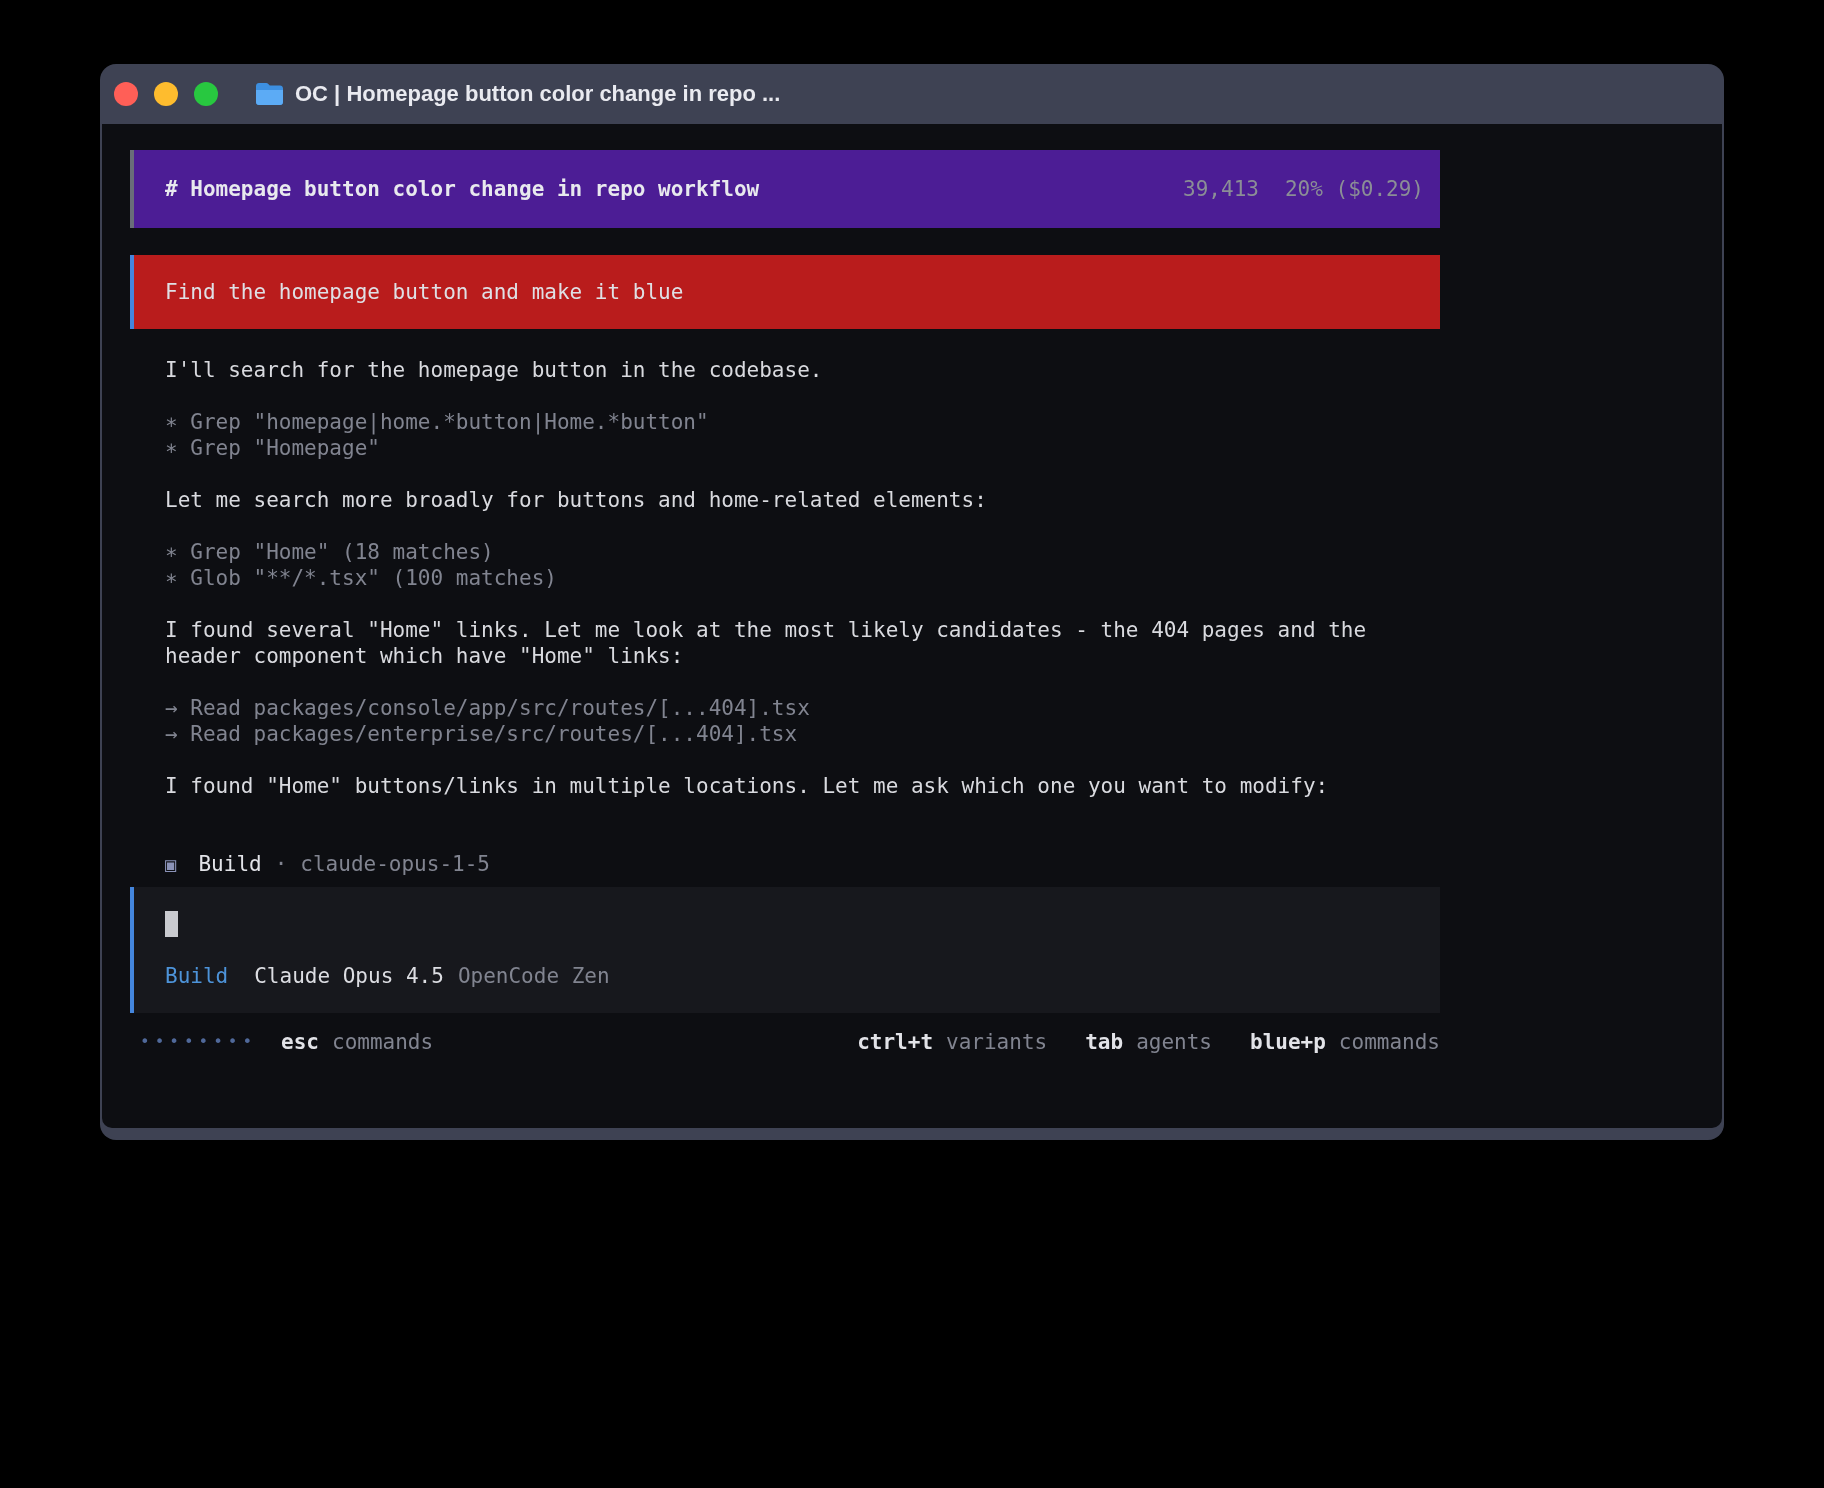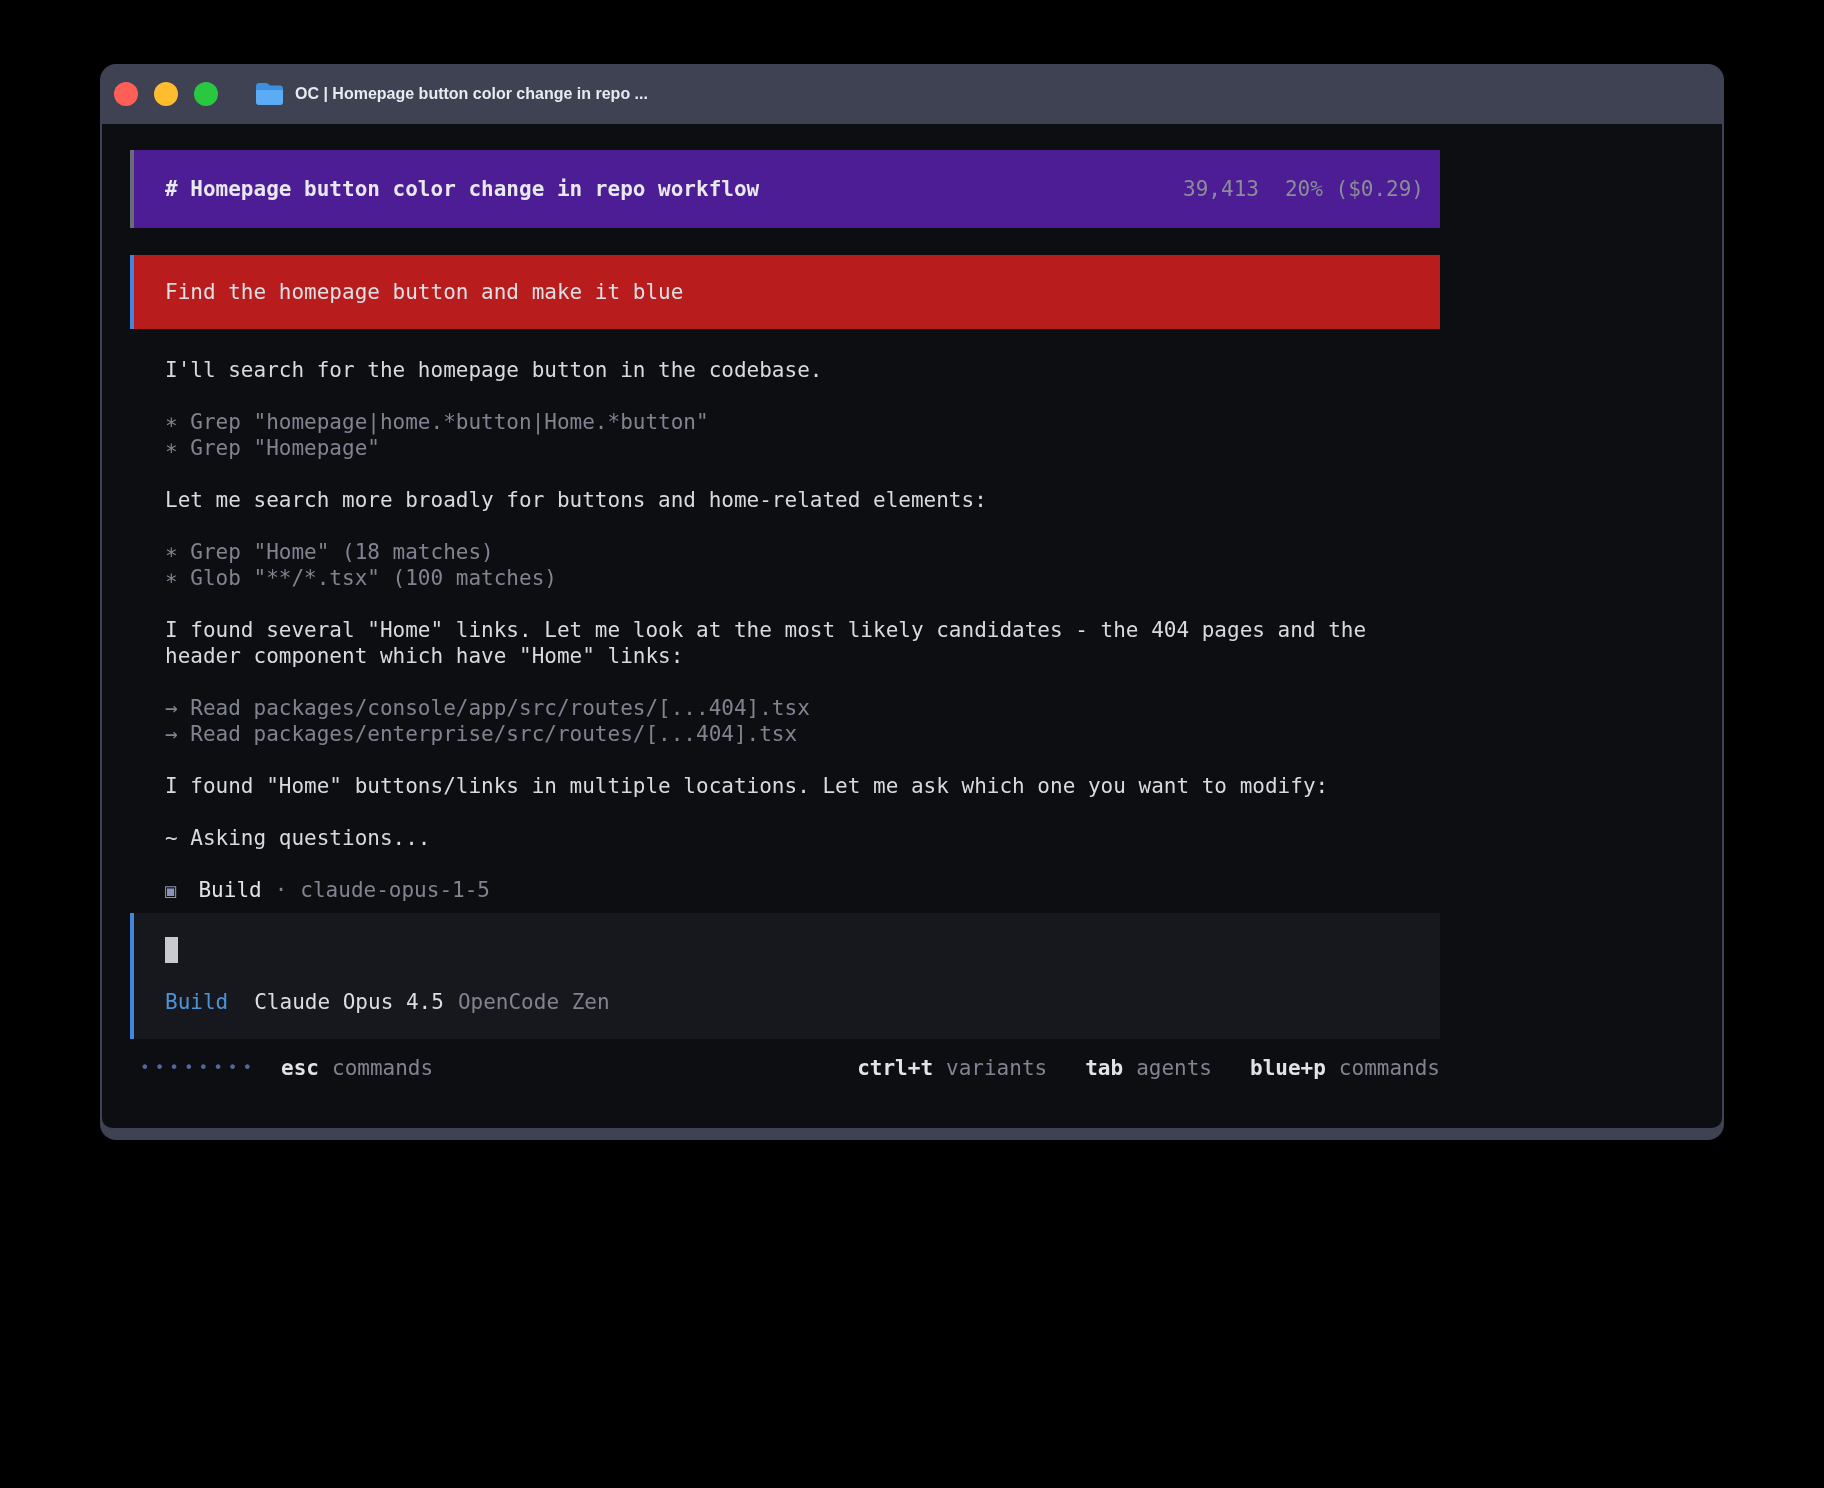--- a/index.html
+++ b/index.html
@@ -26,21 +26,21 @@
   .traffic { display: flex; align-items: center; }
   .light { width: 24px; height: 24px; border-radius: 50%; margin-right: 16px; display: inline-block; }
   .light.red    { background: #ff5f57; }
   .light.yellow { background: #febc2e; }
   .light.green  { background: #28c840; }
   .folder { margin-left: 22px; display: flex; align-items: center; }
   .titlebar .title {
     margin-left: 12px;
     font-family: "Liberation Sans", sans-serif;
     font-weight: 700;
-    font-size: 16px;
+    font-size: 22px;
     color: #e9eaf0;
     white-space: nowrap;
   }
   .terminal {
     background: #0d0e12;
     height: 1004px;
     border-radius: 0 0 10px 10px;
     padding-top: 26px;
     overflow: hidden;
   }
@@ -157,21 +157,20 @@
         <div class="line dim">∗ Grep "Home" (18 matches)</div>
         <div class="line dim">∗ Glob "**/*.tsx" (100 matches)</div>
         <div class="line blank"></div>
         <div class="line normal">I found several "Home" links. Let me look at the most likely candidates - the 404 pages and the header component which have "Home" links:</div>
         <div class="line blank"></div>
         <div class="line dim">→ Read packages/console/app/src/routes/[...404].tsx</div>
         <div class="line dim">→ Read packages/enterprise/src/routes/[...404].tsx</div>
         <div class="line blank"></div>
         <div class="line normal">I found "Home" buttons/links in multiple locations. Let me ask which one you want to modify:</div>
         <div class="line blank"></div>
-        <div class="line normal">~ Asking questions...</div>
         <div class="line blank"></div>
         <div class="line agent-line">
           <span class="agent-icon">▣</span>
           <span class="agent-label">Build</span>
           <span class="agent-sep">·</span>
           <span class="agent-model">claude-opus-1-5</span>
         </div>
       </div>
 
       <div class="block input-block">

